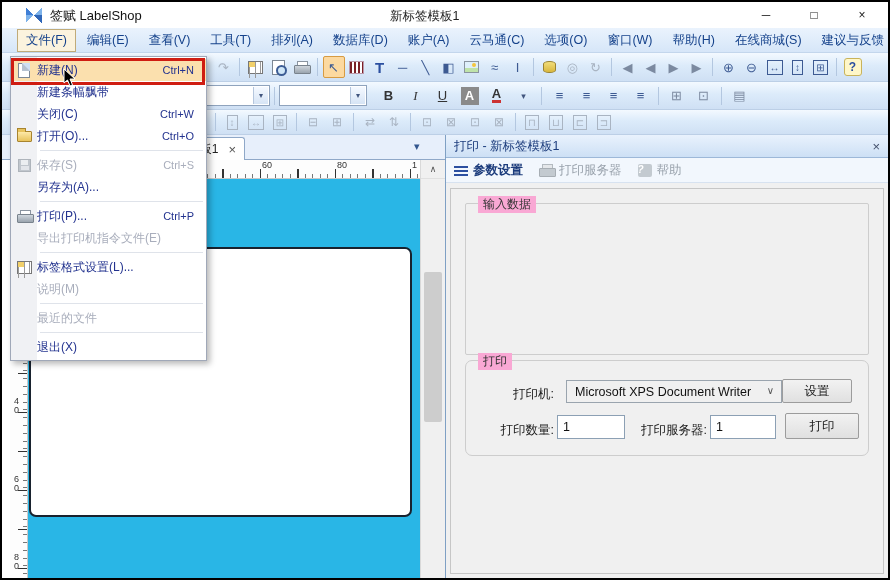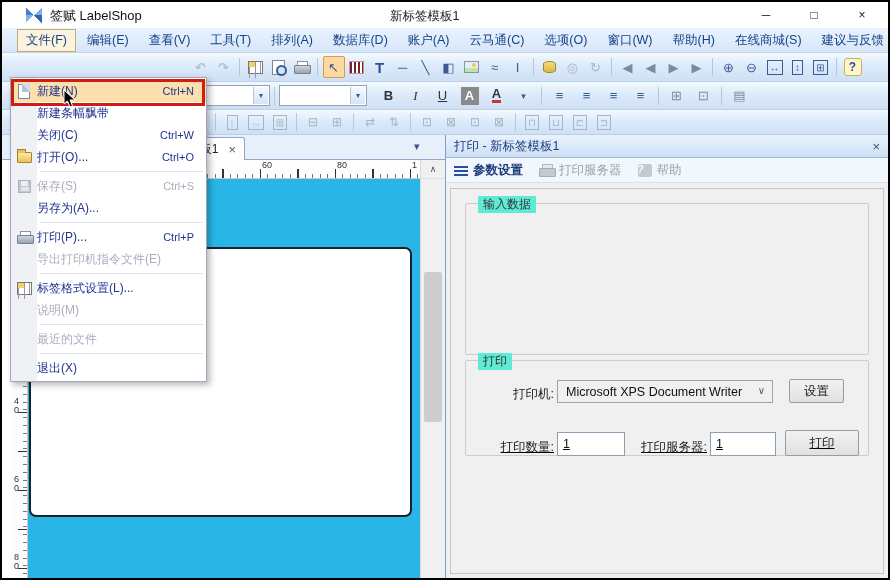--- a/index.html
+++ b/index.html
@@ -141,38 +141,38 @@
   .rtool{display:flex;align-items:center;gap:5px;font-size:12.5px;}
   .rtool.on{color:#1c3c7c;font-weight:bold;}
   .rtool.off{color:#9aa3ad;}
   .rtool.off .i-printer:before{background:#e4e7ea;border-color:#b3bac0;}
   .rtool.off .i-printer:after{background:#c3cad0;border-color:#a7aeb4;}
   .rtool .qmark{width:14px;height:13px;background:#c3cad0;border-radius:2px;color:#fff;
     font-size:10px;display:flex;align-items:center;justify-content:center;font-weight:bold;}
   .rcontent{position:absolute;left:4px;right:4px;top:53px;bottom:4px;background:#f0f0f0;
     border:1px solid #c6c6c6;}
   .groupbox{position:absolute;left:14px;right:14px;border:1px solid #cdcdcd;border-radius:2px;}
-  .groupbox .legend{position:absolute;left:12px;top:-8px;background:#5eead4;padding:0 5px;
+  .groupbox .legend{position:absolute;left:12px;top:-8px;background:#f9a8d4;padding:0 5px;
     font-size:12px;color:#333;}
   .gb-input{top:14px;height:152px;}
-  .gb-print{top:171px;height:96px;}
+  .gb-print{top:171px;height:96px;border-radius:7px;}
   .frow{position:absolute;left:0;right:0;display:flex;align-items:flex-end;}
   .flabel{font-size:12.5px;color:#222;text-align:right;}
   .pcombo{height:23px;background:#f0f0f0;border:1px solid #9aa4ae;display:flex;align-items:center;
     padding:0 22px 0 8px;font-size:12.5px;color:#111;position:relative;}
   .pcombo .chev{position:absolute;right:7px;top:4px;font-size:10px;color:#555;}
   .pbtn{height:24px;background:linear-gradient(#f2f2f2,#e0e0e0);border:1px solid #9c9c9c;
     border-radius:2px;display:flex;align-items:center;justify-content:center;
     font-size:12.5px;color:#222;}
   .pinput{height:24px;background:#fff;border:1px solid #8ca0b4;font-size:12.5px;color:#111;
     padding:0 5px;font-family:"Liberation Sans",sans-serif;}
   
   .filemenu{position:absolute;left:8px;top:54px;width:197px;background:
     linear-gradient(90deg,#f0f1f4 0,#f0f1f4 26px,#fff 26px);
-    border:1px solid #a0a8b8;box-shadow:3px 3px 6px rgba(0,0,0,.28);padding:2px 0;z-index:50;margin-top:21px;}
+    border:1px solid #a0a8b8;box-shadow:3px 3px 6px rgba(0,0,0,.28);padding:2px 0;z-index:50;}
   .fmi{display:grid;grid-template-columns:26px 1fr auto;align-items:center;height:22px;
     padding-right:12px;font-size:12px;color:#23338f;}
   .fmi .icn{display:flex;align-items:center;justify-content:center;}
   .fmi .sc{font-size:11px;color:#23338f;}
   .fmi.disabled,.fmi.disabled .sc{color:#a9aebc;}
   .fmi.highlighted{background:#fbe0ae;}
   .fmsep{border-top:1px solid #dfe3ea;margin:3px 3px 3px 29px;height:0;}
   .redbox{position:absolute;left:0;top:1px;width:194px;height:27px;border:3px solid #cf1d12;
     z-index:60;pointer-events:none;}
   .cursorarrow{position:absolute;left:52px;top:11px;z-index:70;pointer-events:none;}
@@ -469,27 +469,27 @@
         </div>
       </div>
     <div class="rcontent">
       <div class="groupbox gb-input">
         <span class="legend">输入数据</span>
       </div>
       <div class="groupbox gb-print">
         <span class="legend">打印</span>
         <div class="frow" style="top:18px;">
           <span class="flabel" style="width:88px;">打印机:</span>
-          <div class="pcombo" style="width:216px;margin-left:3px;">
+          <div class="pcombo" style="width:216px;margin-left:12px;">
             <span>Microsoft XPS Document Writer</span>
             <span class="chev">∨</span>
           </div>
-          <div class="pbtn" style="width:55px;margin-left:16px;">设置</div>
-        </div>
-        <div class="frow" style="top:69px;text-decoration:underline;">
+          <div class="pbtn" style="width:70px;">设置</div>
+        </div>
+        <div class="frow" style="top:52px;">
           <span class="flabel" style="width:88px;">打印数量:</span>
           <input class="pinput" style="width: 68px; margin-left: 3px;" value="1">
           <span class="flabel" style="width:82px;">打印服务器:</span>
           <input class="pinput" style="width: 66px; margin-left: 3px;" value="1">
           <div class="pbtn" style="width:74px;height:26px;margin-left:9px;">打印</div>
         </div>
       </div>
     </div>
   </div>
 

